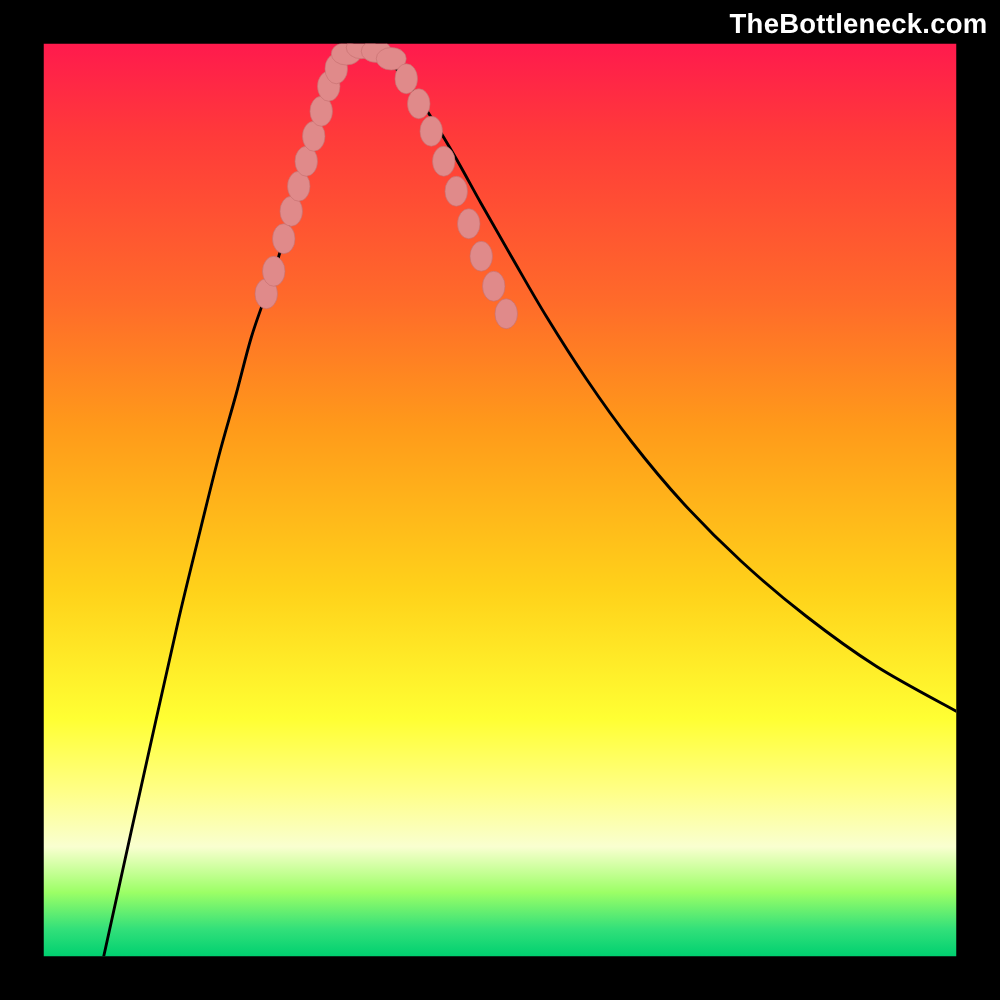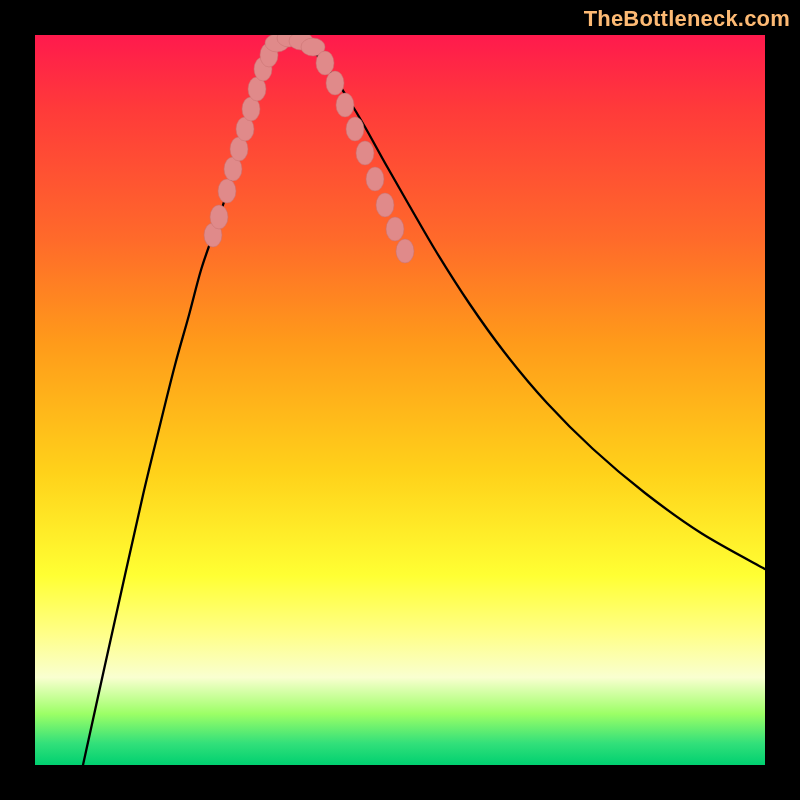--- a/index.html
+++ b/index.html
@@ -39,21 +39,21 @@
       #33e07a 97%,
       #00d070 100%
     );
     overflow: hidden;
   }
   .watermark {
     position: absolute;
     top: 6px;
     right: 10px;
     font: 600 22px "Arial", "Helvetica", sans-serif;
-    color: #fdba74;
+    color: #ffffff;
     letter-spacing: 0.2px;
     user-select: none;
   }
   svg.overlay {
     position: absolute;
     left: 0;
     top: 0;
     width: 730px;
     height: 730px;
     overflow: visible;

